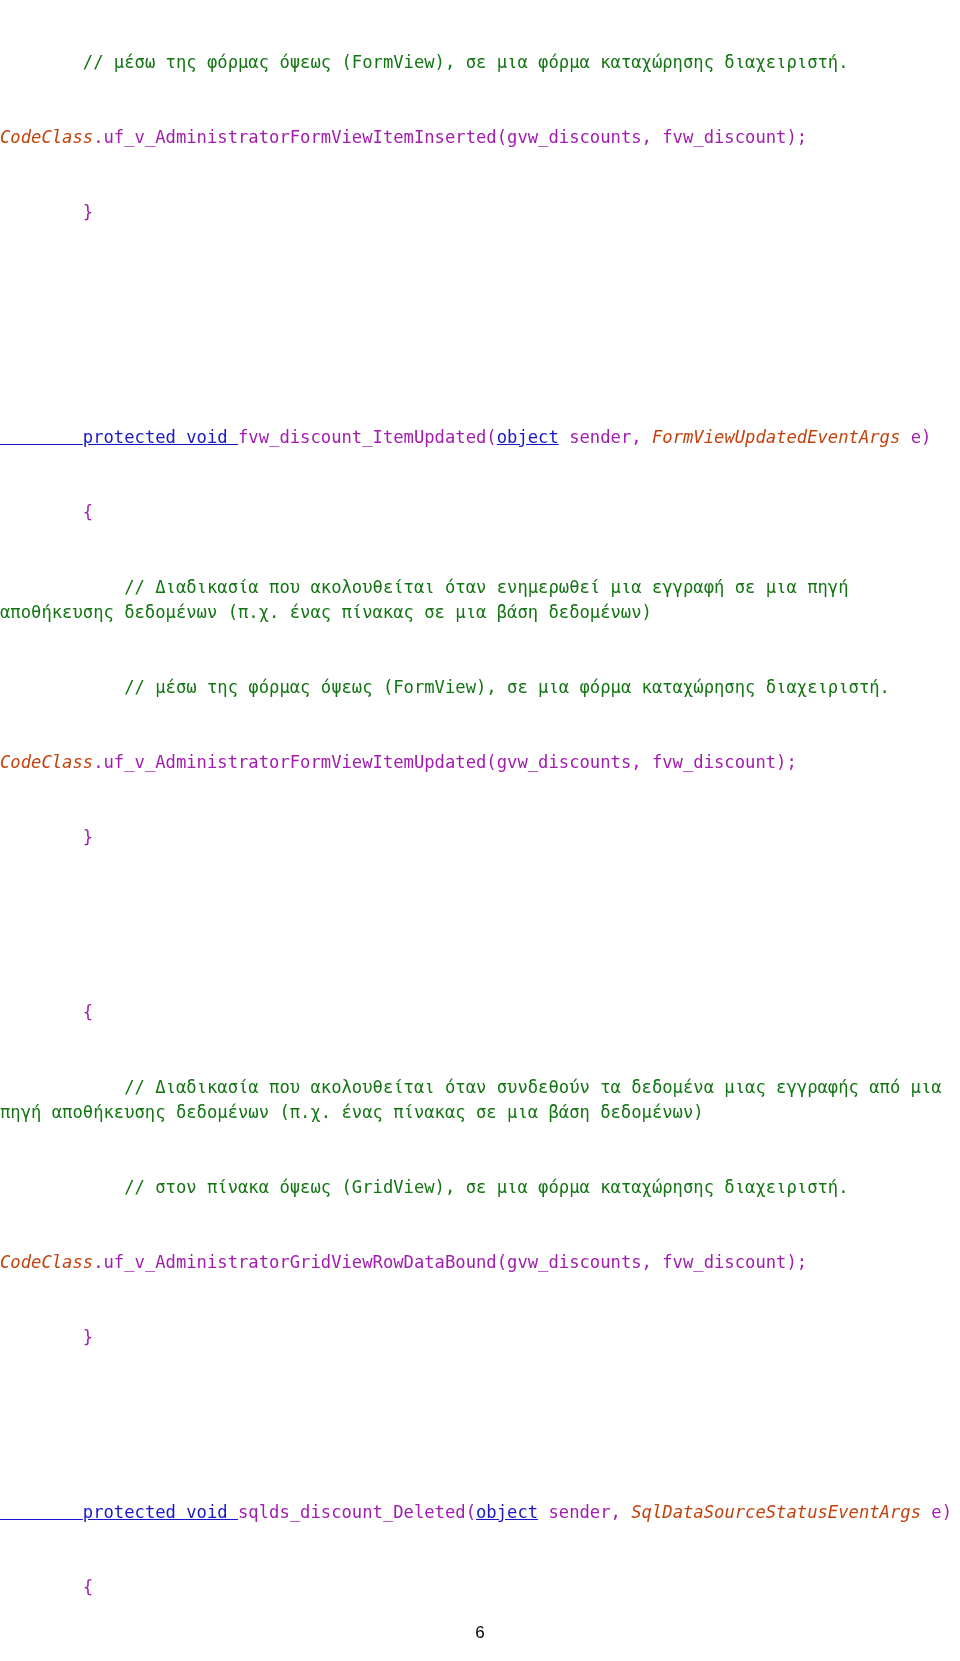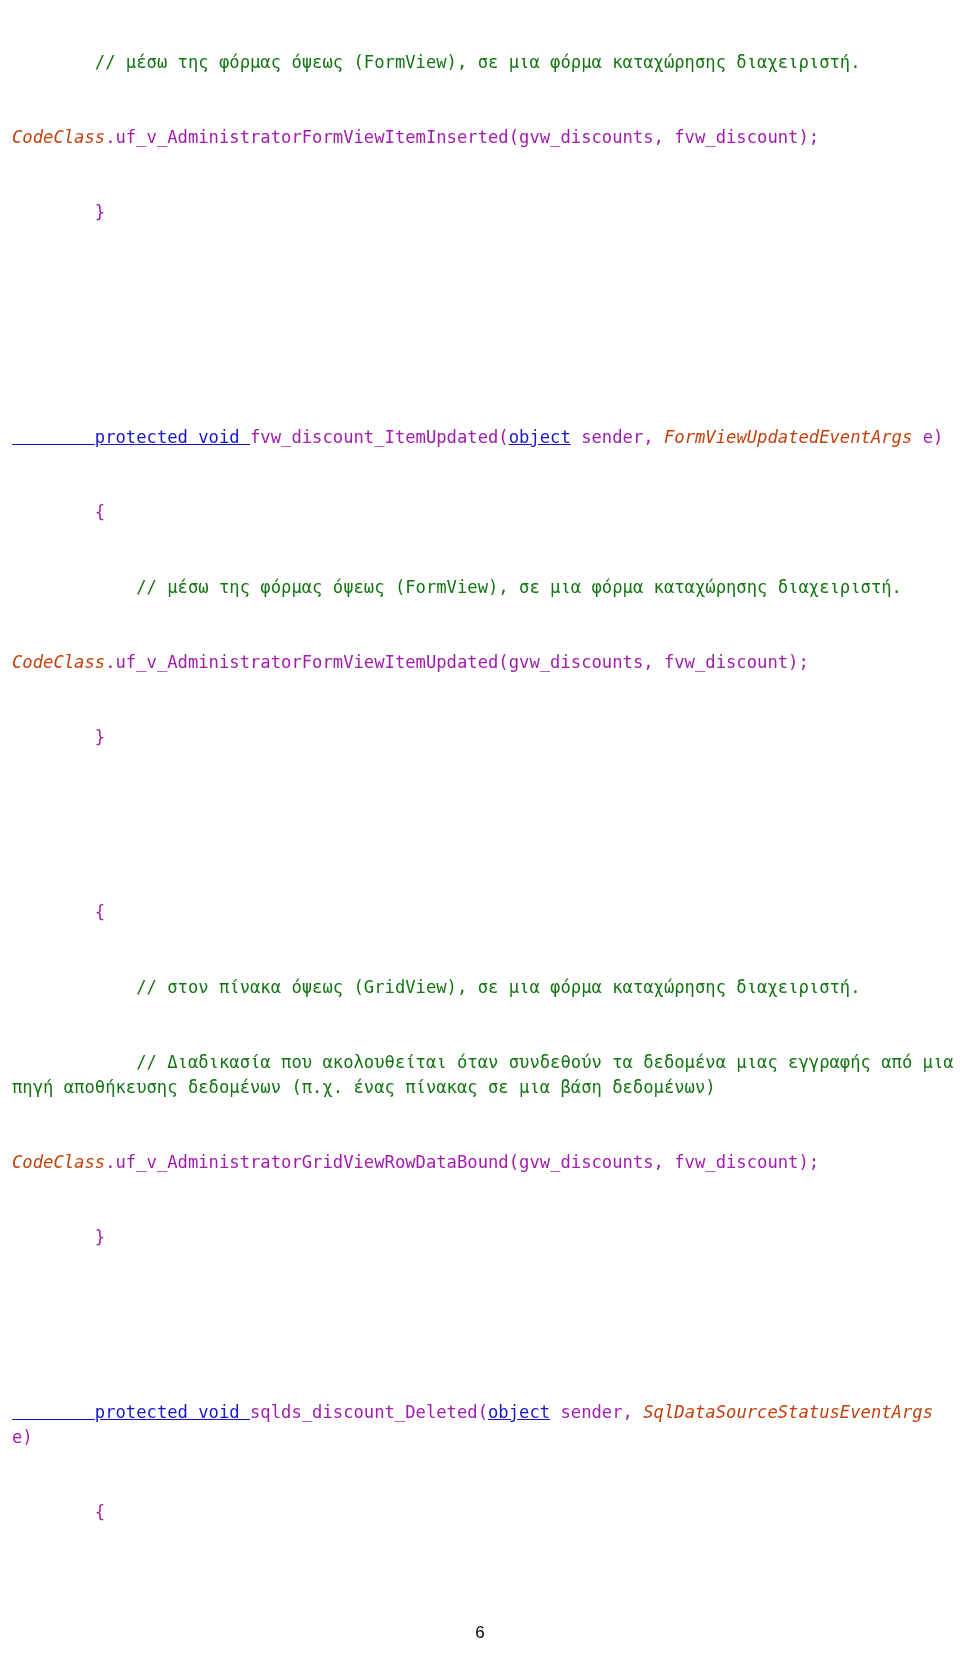--- a/index.html
+++ b/index.html
@@ -25,21 +25,21 @@
 
   
   .code-block {
     font-family: "DejaVu Sans Mono", monospace;
     font-size: 17.2px;
     line-height: 25px;
     color: #000000;
     white-space: pre-wrap;
     word-break: break-word;
     margin: 0;
-    padding: 0 0 0 12px;
+    padding: 0 0 0 0;
     letter-spacing: 0px;
   }
   .code-line {
     display: block;
     min-height: 25px;
   }
   .blank-line { display: block; height: 25px; }
 
   .kw   { color: #1717c9; text-decoration: underline; }      
   .type { color: #c2410c; font-style: italic; }      
@@ -64,32 +64,33 @@
 <div class="page">
 
   <div class="code-block">
     <span class="code-line cmt">        // μέσω της φόρμας όψεως (FormView), σε μια φόρμα καταχώρησης διαχειριστή.</span>
     <span class="code-line"><span class="type">CodeClass</span><span class="txt">.uf_v_AdministratorFormViewItemInserted(gvw_discounts, fvw_discount);</span></span>
     <span class="code-line txt">        }</span>
     <span class="blank-line"></span>
     <span class="blank-line"></span>
     <span class="code-line"><span class="kw">        protected void </span><span class="txt">fvw_discount_ItemUpdated(</span><span class="kw">object</span><span class="txt"> sender, </span><span class="type">FormViewUpdatedEventArgs</span><span class="txt"> e)</span></span>
     <span class="code-line txt">        {</span>
+    <span class="code-line cmt">            // Διαδικασία που ακολουθείται όταν ενημερωθεί μια εγγραφή σε μια πηγή αποθήκευσης δεδομένων (π.χ. ένας πίνακας σε μια βάση δεδομένων)</span>
     <span class="code-line cmt">            // μέσω της φόρμας όψεως (FormView), σε μια φόρμα καταχώρησης διαχειριστή.</span>
     <span class="code-line"><span class="type">CodeClass</span><span class="txt">.uf_v_AdministratorFormViewItemUpdated(gvw_discounts, fvw_discount);</span></span>
     <span class="code-line txt">        }</span>
   </div>
 
   <div class="blank-line"></div>
   <div class="blank-line"></div>
 
   <div class="code-block">
     <span class="code-line txt">        {</span>
+    <span class="code-line cmt">            // Διαδικασία που ακολουθείται όταν συνδεθούν τα δεδομένα μιας εγγραφής από μια πηγή αποθήκευσης δεδομένων (π.χ. ένας πίνακας σε μια βάση δεδομένων)</span>
     <span class="code-line cmt">            // στον πίνακα όψεως (GridView), σε μια φόρμα καταχώρησης διαχειριστή.</span>
-    <span class="code-line cmt">            // Διαδικασία που ακολουθείται όταν συνδεθούν τα δεδομένα μιας εγγραφής από μια πηγή αποθήκευσης δεδομένων (π.χ. ένας πίνακας σε μια βάση δεδομένων)</span>
     <span class="code-line"><span class="type">CodeClass</span><span class="txt">.uf_v_AdministratorGridViewRowDataBound(gvw_discounts, fvw_discount);</span></span>
     <span class="code-line txt">        }</span>
   </div>
 
   <div class="blank-line"></div>
   <div class="blank-line"></div>
 
   <div class="code-block">
     <span class="code-line"><span class="kw">        protected void </span><span class="txt">sqlds_discount_Deleted(</span><span class="kw">object</span><span class="txt"> sender, </span><span class="type">SqlDataSourceStatusEventArgs</span><span class="txt"> e)</span></span>
     <span class="code-line txt">        {</span>

